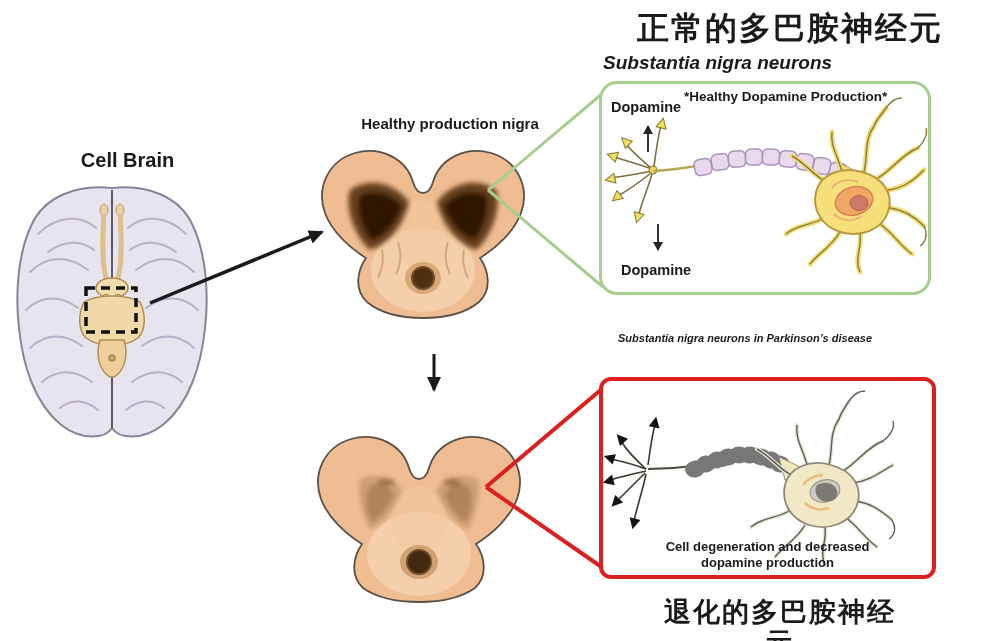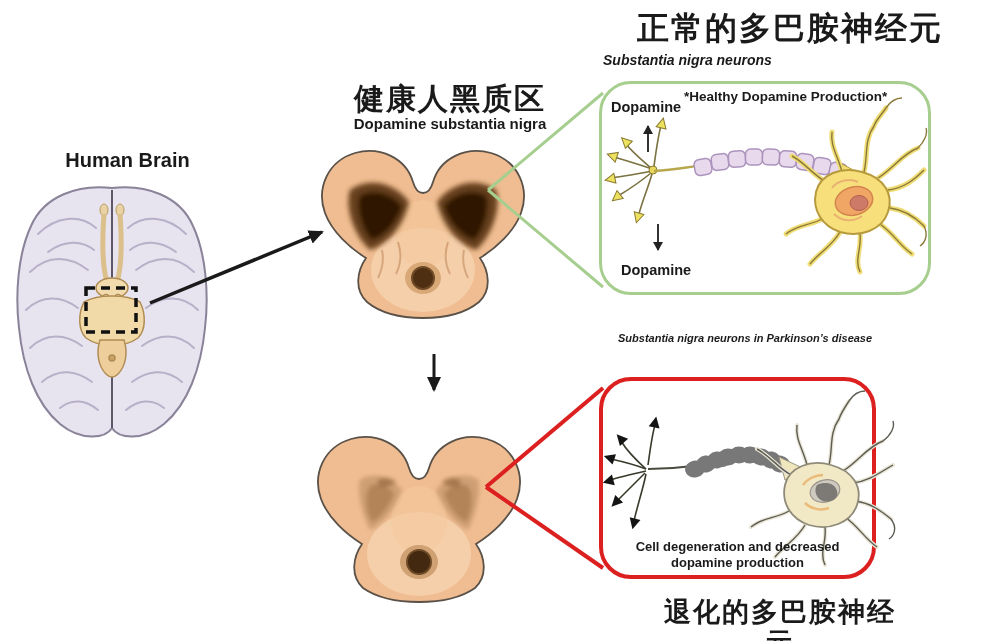--- a/index.html
+++ b/index.html
@@ -3,23 +3,23 @@
 <meta charset="utf-8">
 <style>
   html,body{margin:0;padding:0;background:#ffffff;}
   #canvas{position:relative;width:990px;height:641px;background:#ffffff;overflow:hidden;
           font-family:"Liberation Sans", sans-serif;color:#1a1a1a;}
   .abs{position:absolute;}
   .ctr{text-align:center;}
   .zh{font-family:"Liberation Serif","DejaVu Serif",serif;font-weight:700;letter-spacing:2px;}
   .en-b{font-weight:700;}
   .en-bi{font-weight:700;font-style:italic;}
-  .panel{position:absolute;background:#ffffff;border-radius:32px;box-sizing:border-box;z-index:2;}
+  .panel{position:absolute;background:#ffffff;border-radius:18px;box-sizing:border-box;z-index:2;}
   #healthy-panel{left:599px;top:81px;width:332px;height:214px;border:3px solid #a6ce8e;}
-  #diseased-panel{left:599px;top:377px;width:277px;height:202px;border:4px solid #dc1f1f;border-radius:32px;}
+  #diseased-panel{left:599px;top:377px;width:337px;height:202px;border:4px solid #dc1f1f;border-radius:12px;}
   .overlay{position:absolute;left:0;top:0;z-index:1;pointer-events:none;}
   .lbl{line-height:1.15;}
   svg{display:block;}
 </style>
 </head>
 <body>
 
 <div id="canvas">
 
   <svg class="overlay" width="990" height="641" viewBox="0 0 990 641">
@@ -33,21 +33,21 @@
     <g>
       <line x1="488" y1="190" x2="603" y2="93" stroke-width="3" stroke="#a6ce8e"></line>
       <line x1="488" y1="190" x2="603" y2="287" stroke-width="3" stroke="#a6ce8e"></line>
     </g>
     <g>
       <line x1="486" y1="487" x2="603" y2="388" stroke-width="4" stroke="#dc1f1f"></line>
       <line x1="486" y1="487" x2="603" y2="568" stroke-width="4" stroke="#dc1f1f"></line>
     </g>
   </svg>
 
-  <div class="abs lbl en-b ctr" style="left:30px;top:149px;width:195px;font-size:20px;">Human Brain</div>
+  <div class="abs lbl en-b ctr" style="left:30px;top:149px;width:195px;font-size:20px;">Cell Brain</div>
 
   <svg class="abs" style="left:8px;top:182px;" width="225" height="262" viewBox="0 0 225 262">
     <path d="M104,6 C70,2 36,14 23,44 C10,72 7,112 11,146 C15,186 28,222 52,242 C74,260 98,256 104,246 C110,256 134,260 156,242 C180,222 193,186 197,146 C201,112 198,72 185,44 C172,14 138,2 104,6 Z" fill="#e7e3ef" stroke="#8a8299" stroke-width="2"></path>
     <line x1="104" y1="8" x2="104" y2="246" stroke="#5e5768" stroke-width="2"></line>
     <g stroke="#b8b0c8" stroke-width="2" fill="none" stroke-linecap="round">
       <path d="M30,52 C48,34 72,32 88,46"></path>
         <path d="M22,90 C40,72 62,74 80,88"></path>
       <path d="M18,128 C34,112 54,114 70,126"></path>
         <path d="M22,166 C38,150 58,152 74,164"></path>
       <path d="M34,200 C50,186 68,188 84,200"></path>
@@ -71,22 +71,21 @@
       <ellipse cx="104" cy="106" rx="16" ry="10" fill="#f2dcae"></ellipse>
       <circle cx="98" cy="116" r="3.5" fill="#f5e3bc"></circle>
       <circle cx="110" cy="116" r="3.5" fill="#f5e3bc"></circle>
       <path d="M76,120 C70,132 70,148 78,156 C92,166 116,166 130,156 C138,148 138,132 132,120 C118,112 90,112 76,120 Z" fill="#f2d9a8"></path>
       <path d="M92,158 C88,170 90,184 98,192 C102,196 106,196 110,192 C118,184 120,170 116,158 Z" fill="#eecf9c"></path>
       <circle cx="104" cy="176" r="3" fill="#caa268"></circle>
     </g>
     <rect x="78" y="106" width="50" height="44" fill="none" stroke="#111111" stroke-width="3.5" stroke-dasharray="9 6"></rect>
   </svg>
 
-  <div class="abs lbl zh ctr" style="left:330px;top:82px;width:240px;font-size:30px;">健康人黑质区</div>
-  <div class="abs lbl en-b ctr" style="left:330px;top:115px;width:240px;font-size:15px;">Dopamine substantia nigra</div>
+  <div class="abs lbl en-b ctr" style="left:330px;top:115px;width:240px;font-size:15px;">Healthy production nigra</div>
 
   <svg class="abs" style="left:312px;top:138px;" width="222" height="182" viewBox="0 0 222 182">
     <defs>
         <filter id="blur1">
           <feGaussianBlur stdDeviation="2.4"></feGaussianBlur>
         </filter>
       </defs>
     <path d="M101,44 C94,20 68,8 43,15 C16,23 4,50 13,75 C20,94 38,110 54,120 C45,133 42,152 55,164 C72,178 94,180 111,180 C128,180 150,178 167,164 C180,152 177,133 168,120 C184,110 202,94 209,75 C218,50 206,23 179,15 C154,8 128,20 121,44 C119,51 116,55 111,55 C106,55 103,51 101,44 Z" fill="#f0bd92" stroke="#5a5148" stroke-width="1.8"></path>
     <ellipse cx="111" cy="132" rx="52" ry="42" fill="#f6d2ae" opacity="0.85"></ellipse>
     <ellipse cx="111" cy="96" rx="28" ry="34" fill="#f3c89c" opacity="0.6"></ellipse>
@@ -123,21 +122,21 @@
       <path d="M160,62 C152,58 142,62 136,70 C142,84 150,94 158,98 C164,88 166,72 160,62 Z" fill="#a1744a" opacity="0.65"></path>
       <path d="M70,56 C76,52 84,54 88,58 C84,62 76,64 70,62 Z" fill="#96683e" opacity="0.7"></path>
       <path d="M152,56 C146,52 138,54 134,58 C138,62 146,64 152,62 Z" fill="#96683e" opacity="0.7"></path>
     </g>
     <ellipse cx="111" cy="138" rx="19" ry="17" fill="#cfa173"></ellipse>
     <circle cx="111" cy="138" r="12" fill="#43290f" stroke="#6e4a26" stroke-width="2"></circle>
   </svg>
 
 
   <div class="abs lbl zh ctr" style="left:620px;top:10px;width:340px;font-size:32px;">正常的多巴胺神经元</div>
-  <div class="abs lbl en-bi" style="left:603px;top:52px;font-size:14px;">Substantia nigra neurons</div>
+  <div class="abs lbl en-bi" style="left:603px;top:52px;font-size:19px;">Substantia nigra neurons</div>
 
   <div id="healthy-panel" class="panel" style="border-color: rgb(166, 206, 142);">
     <div class="abs lbl en-b" style="left:82px;top:5px;font-size:13.5px;">*Healthy Dopamine Production*</div>
     <div class="abs lbl en-b" style="left:9px;top:15px;font-size:14.5px;">Dopamine</div>
     <div class="abs lbl en-b" style="left:19px;top:178px;font-size:14.5px;">Dopamine</div>
 
     <svg class="abs" style="left:0;top:0;" width="326" height="208" viewBox="0 0 326 208">
       <defs>
         <marker id="ah-s" markerUnits="userSpaceOnUse" markerWidth="12" markerHeight="12" refX="8" refY="5" orient="auto">
           <path d="M0,0 L9,5 L0,10 Z" fill="#222222"></path>

